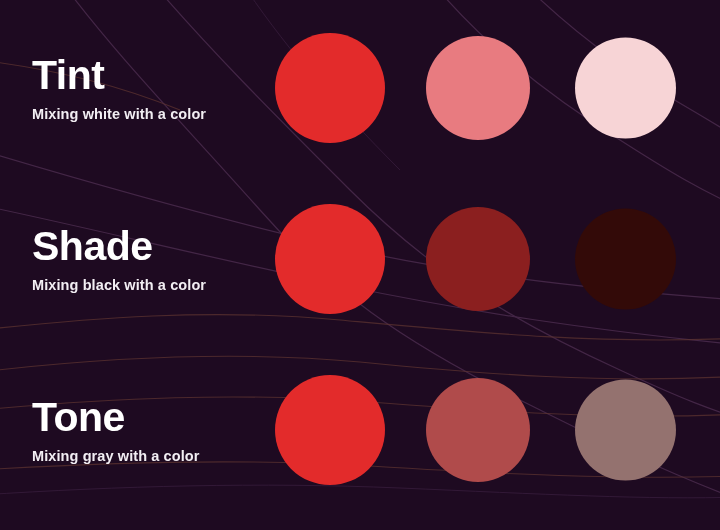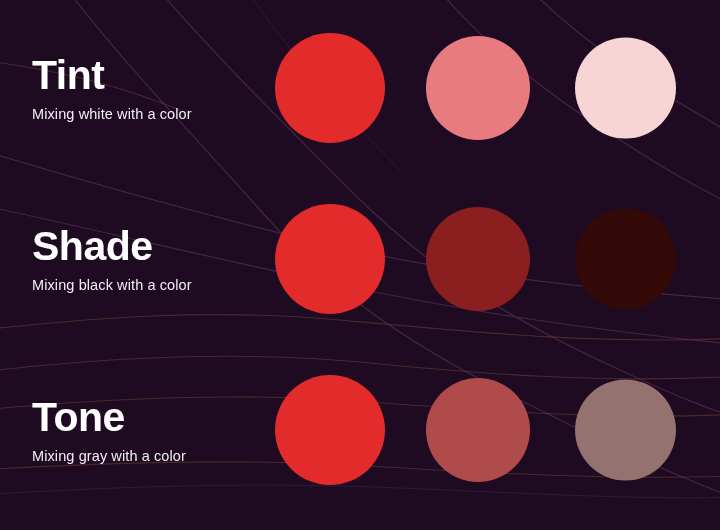--- a/index.html
+++ b/index.html
@@ -60,21 +60,21 @@
     font-size: 41px;
     font-weight: bold;
     letter-spacing: -0.5px;
     line-height: 1.04;
     white-space: nowrap;
   }
 
   .row-subtitle {
     color: #f2eef3;
     font-size: 14.5px;
-    font-weight: normal;
+    font-weight: bold;
     letter-spacing: 0.1px;
     margin-top: 9px;
     white-space: nowrap;
   }
 
   
   .swatch {
     position: absolute;
     top: 50%;
     border-radius: 50%;

